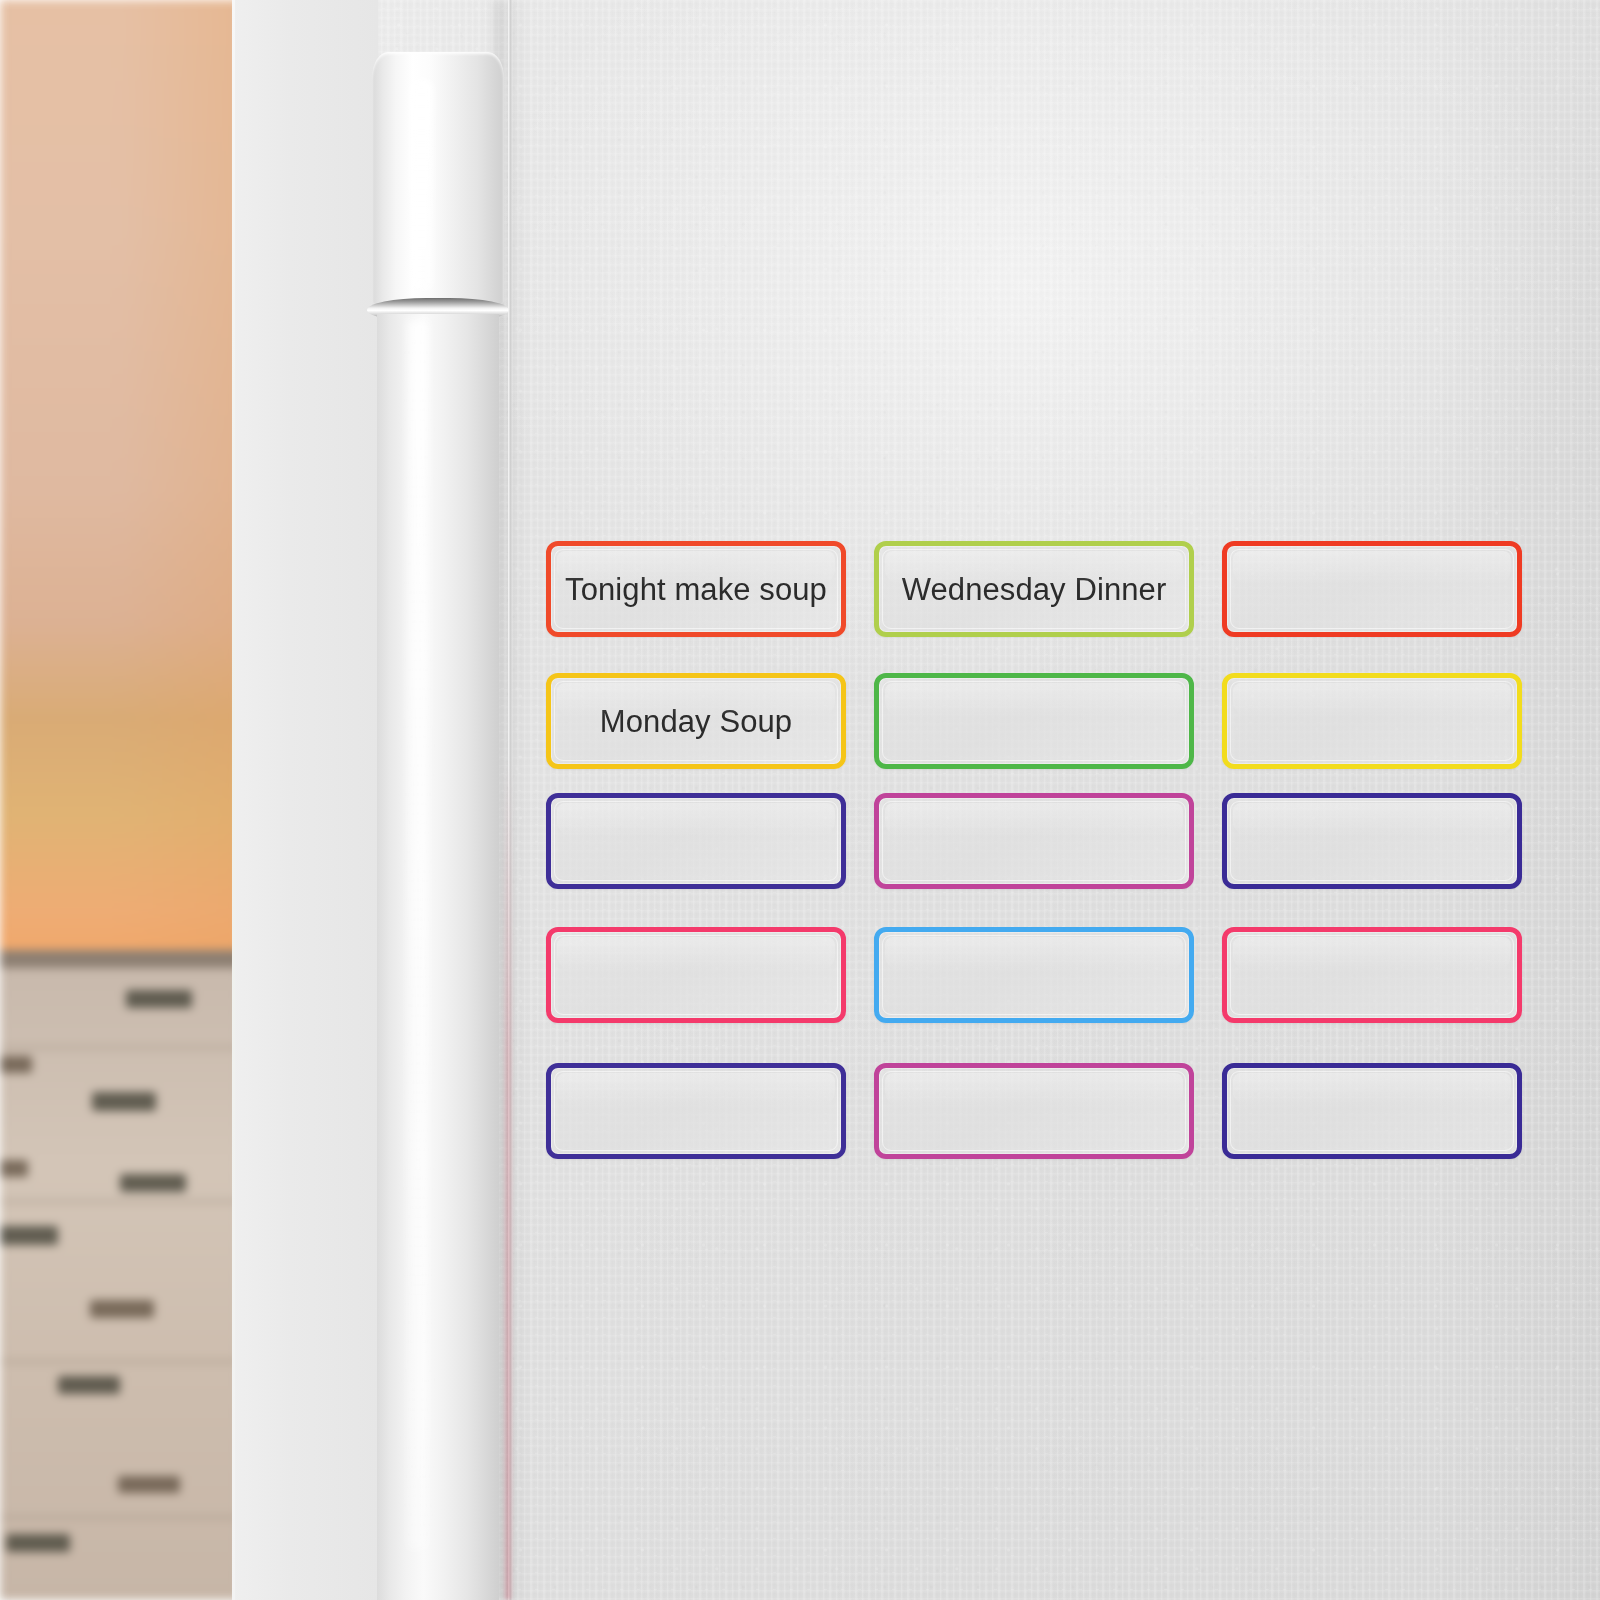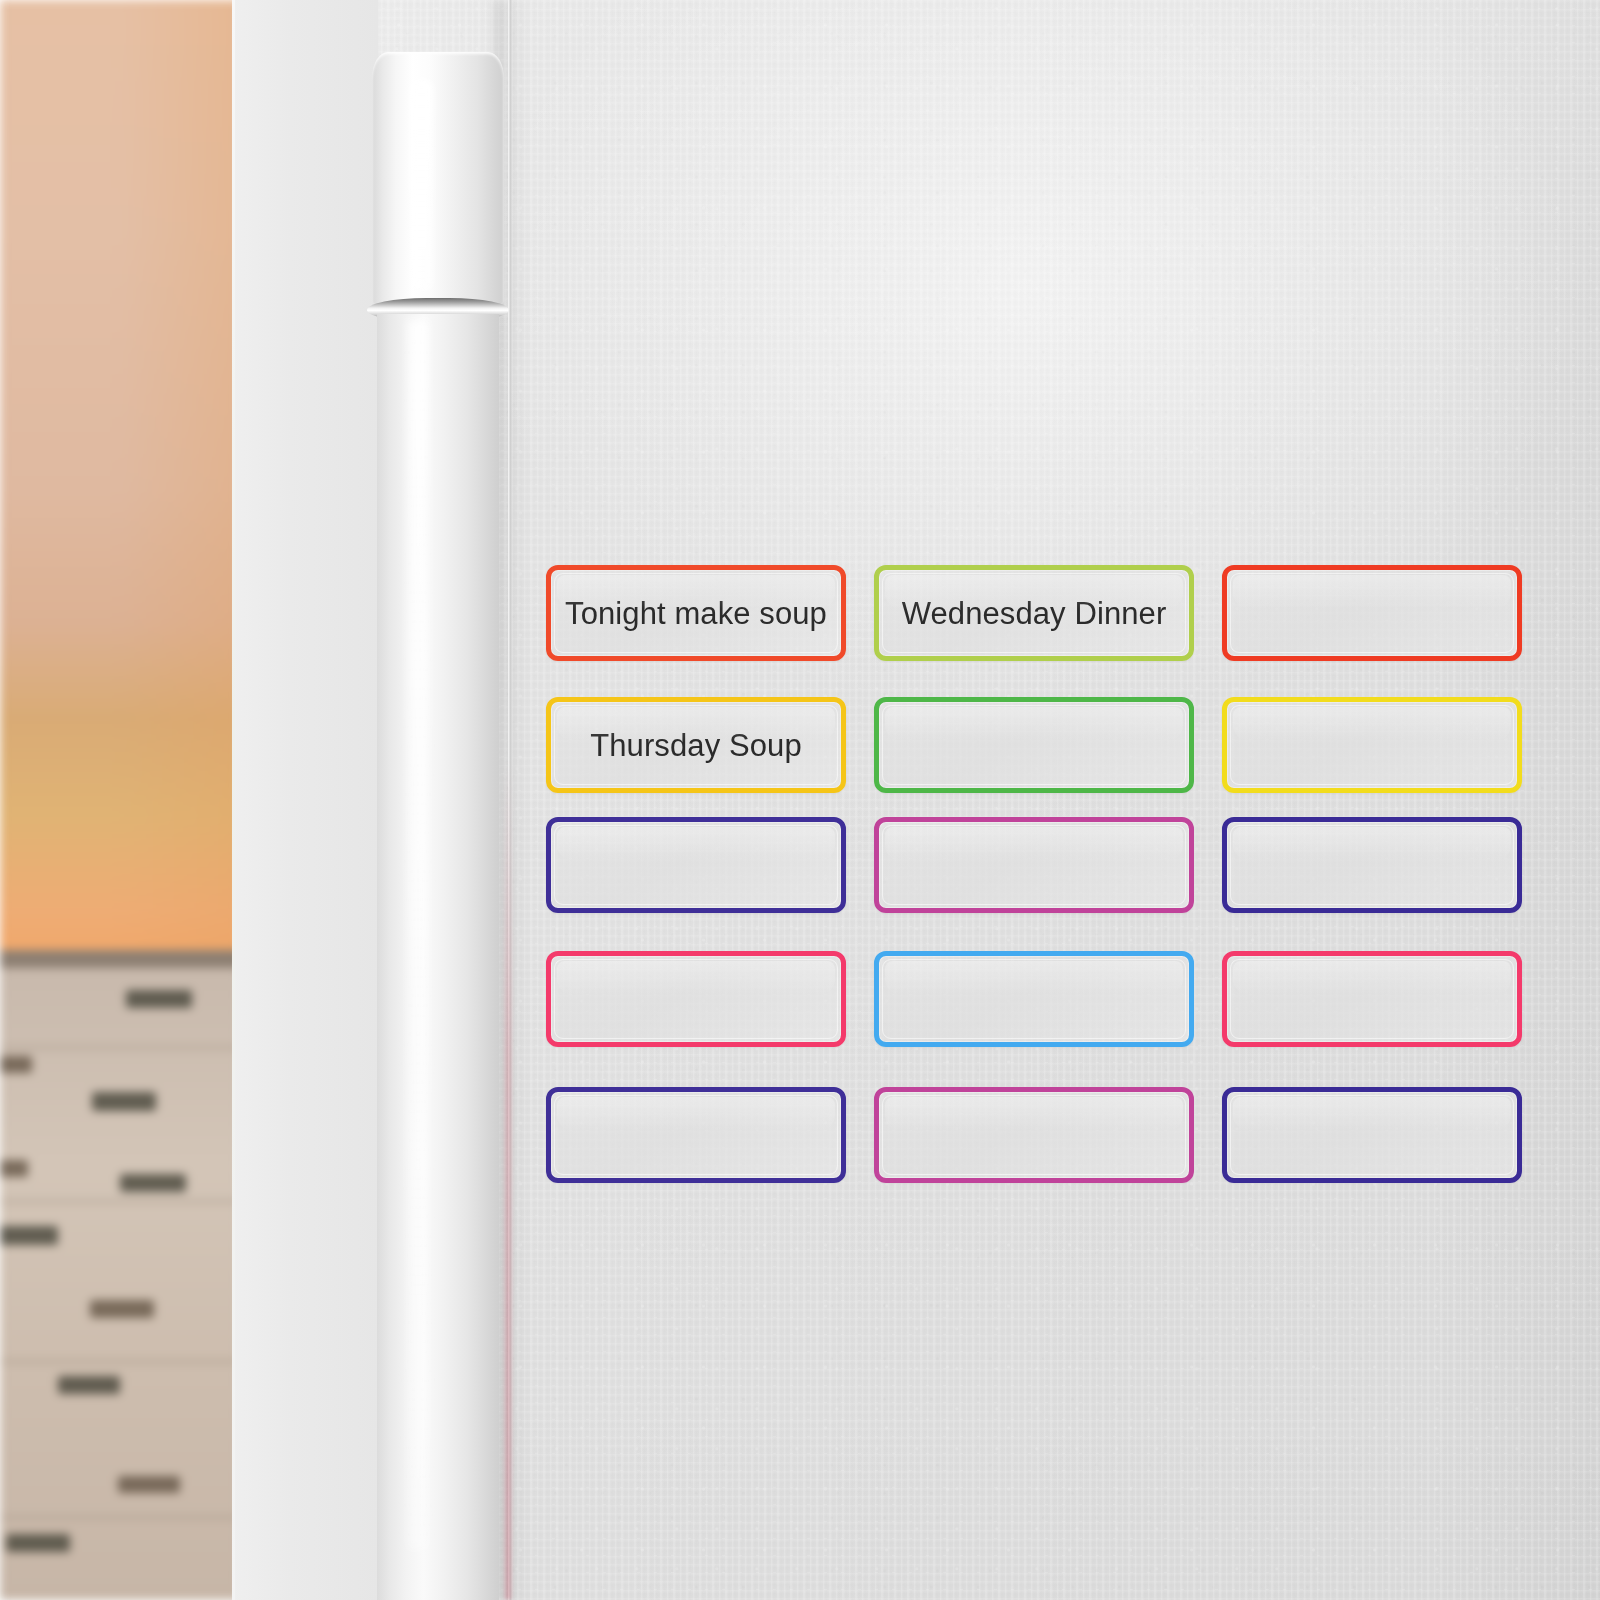--- a/index.html
+++ b/index.html
@@ -193,21 +193,20 @@
 
   
   #sticker-grid {
     position: absolute;
     left: 546px; top: 541px;
     width: 976px;
     display: grid;
     grid-template-columns: 300px 1fr 300px;
     grid-auto-rows: auto;
     column-gap: 28px;
-    margin-top: 24px;
   }
   .sticker {
     position: relative;
     height: 96px;
     border-radius: 12px;
     background: linear-gradient(150deg, rgba(228,228,228,.55) 0%, rgba(224,224,224,.75) 45%, rgba(233,233,233,.6) 100%);
     display: flex;
     align-items: center;
     justify-content: center;
     box-sizing: border-box;
@@ -302,21 +301,21 @@
     </div>
     <div class="sticker" style="border: 5px solid rgb(239, 59, 35); box-shadow: rgba(0, 0, 0, 0.05) 0px 1px 2px, rgba(255, 255, 255, 0.35) 0px 0px 0px 1px inset;">
       <div class="sheen"></div>
       <span class="sticker-label"></span>
     </div>
 
     <div class="row-gap-a" style="grid-column:1/-1"></div>
 
     <div class="sticker" style="border: 5px solid rgb(245, 197, 24); box-shadow: rgba(0, 0, 0, 0.05) 0px 1px 2px, rgba(255, 255, 255, 0.35) 0px 0px 0px 1px inset;">
       <div class="sheen"></div>
-      <span class="sticker-label">Thursday Soup</span>
+      <span class="sticker-label">Monday Soup</span>
     </div>
     <div class="sticker" style="border: 5px solid rgb(78, 183, 72); box-shadow: rgba(0, 0, 0, 0.05) 0px 1px 2px, rgba(255, 255, 255, 0.35) 0px 0px 0px 1px inset;">
       <div class="sheen"></div>
       <span class="sticker-label"></span>
     </div>
     <div class="sticker" style="border: 5px solid rgb(242, 220, 29); box-shadow: rgba(0, 0, 0, 0.05) 0px 1px 2px, rgba(255, 255, 255, 0.35) 0px 0px 0px 1px inset;">
       <div class="sheen"></div>
       <span class="sticker-label"></span>
     </div>
 

